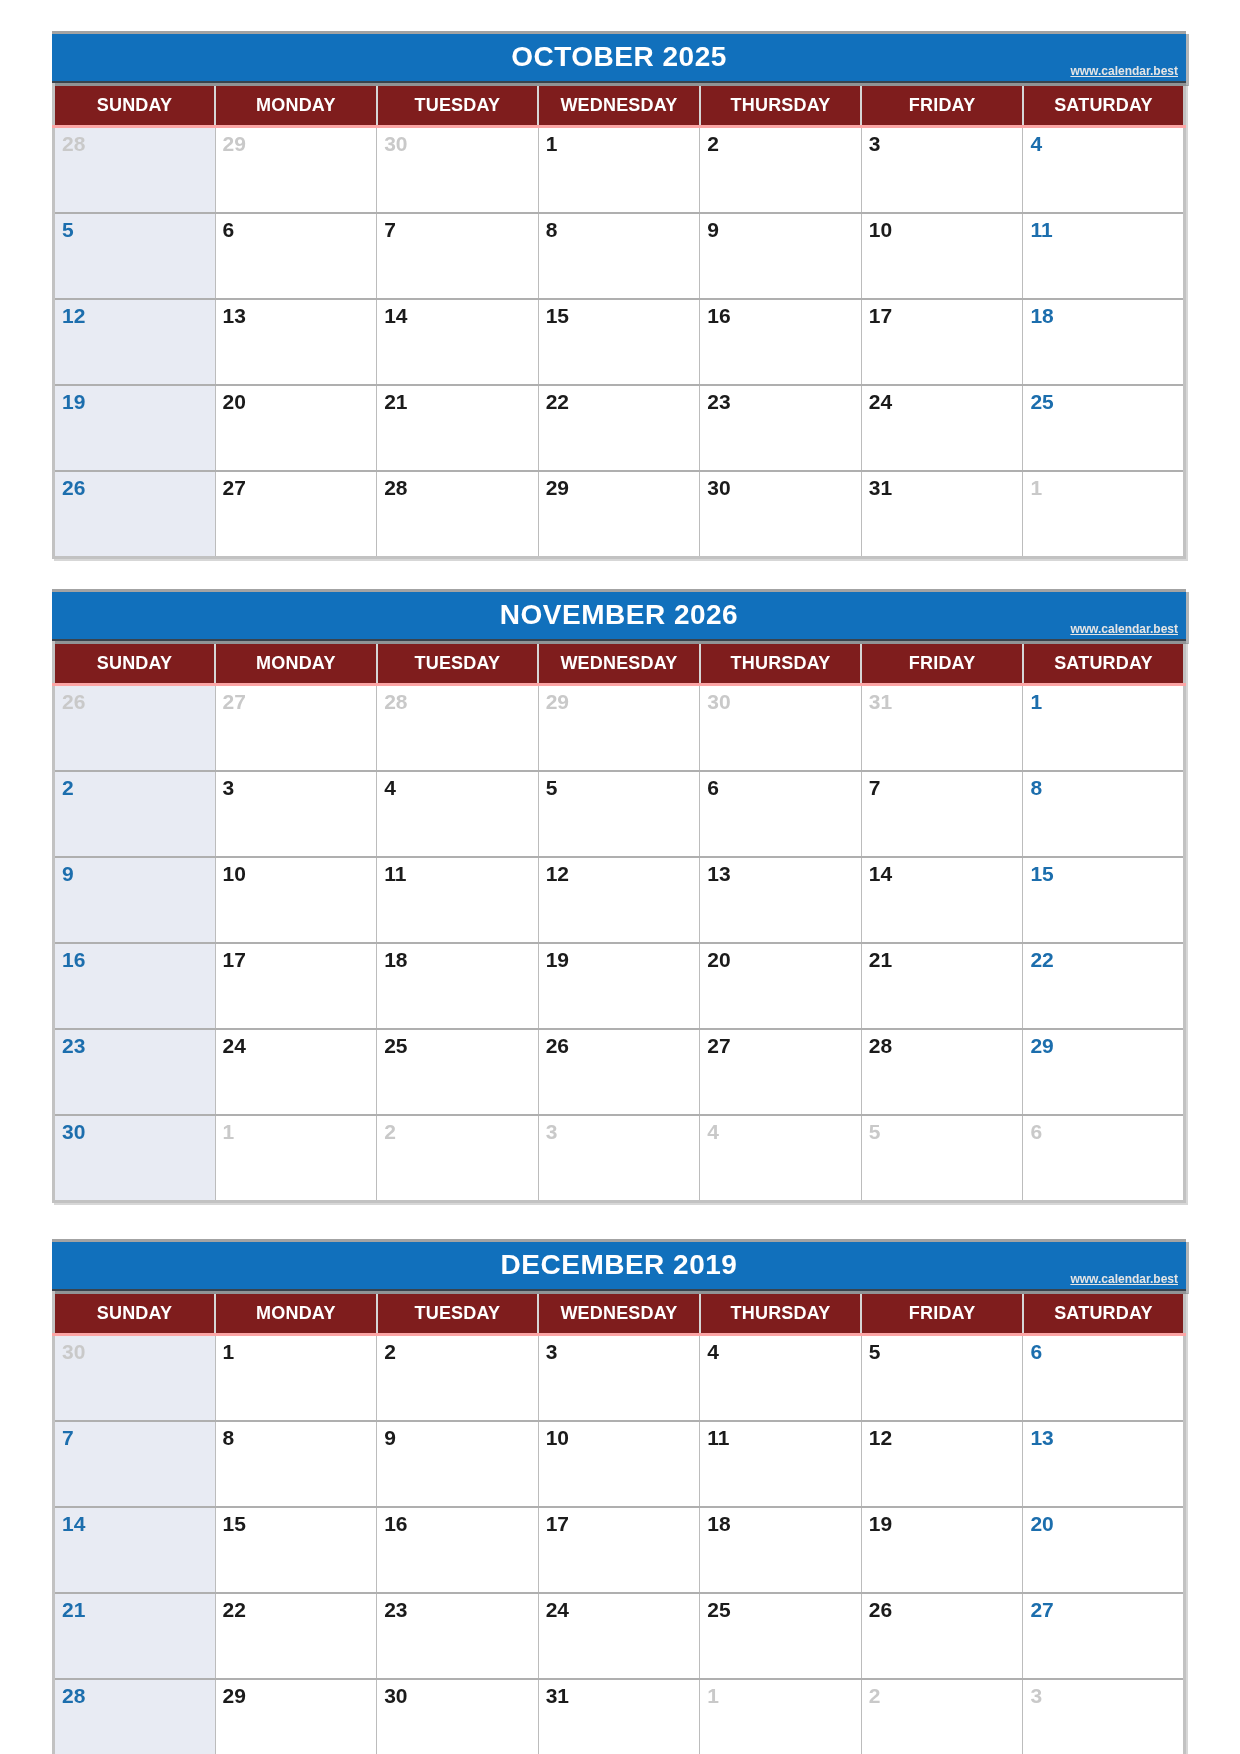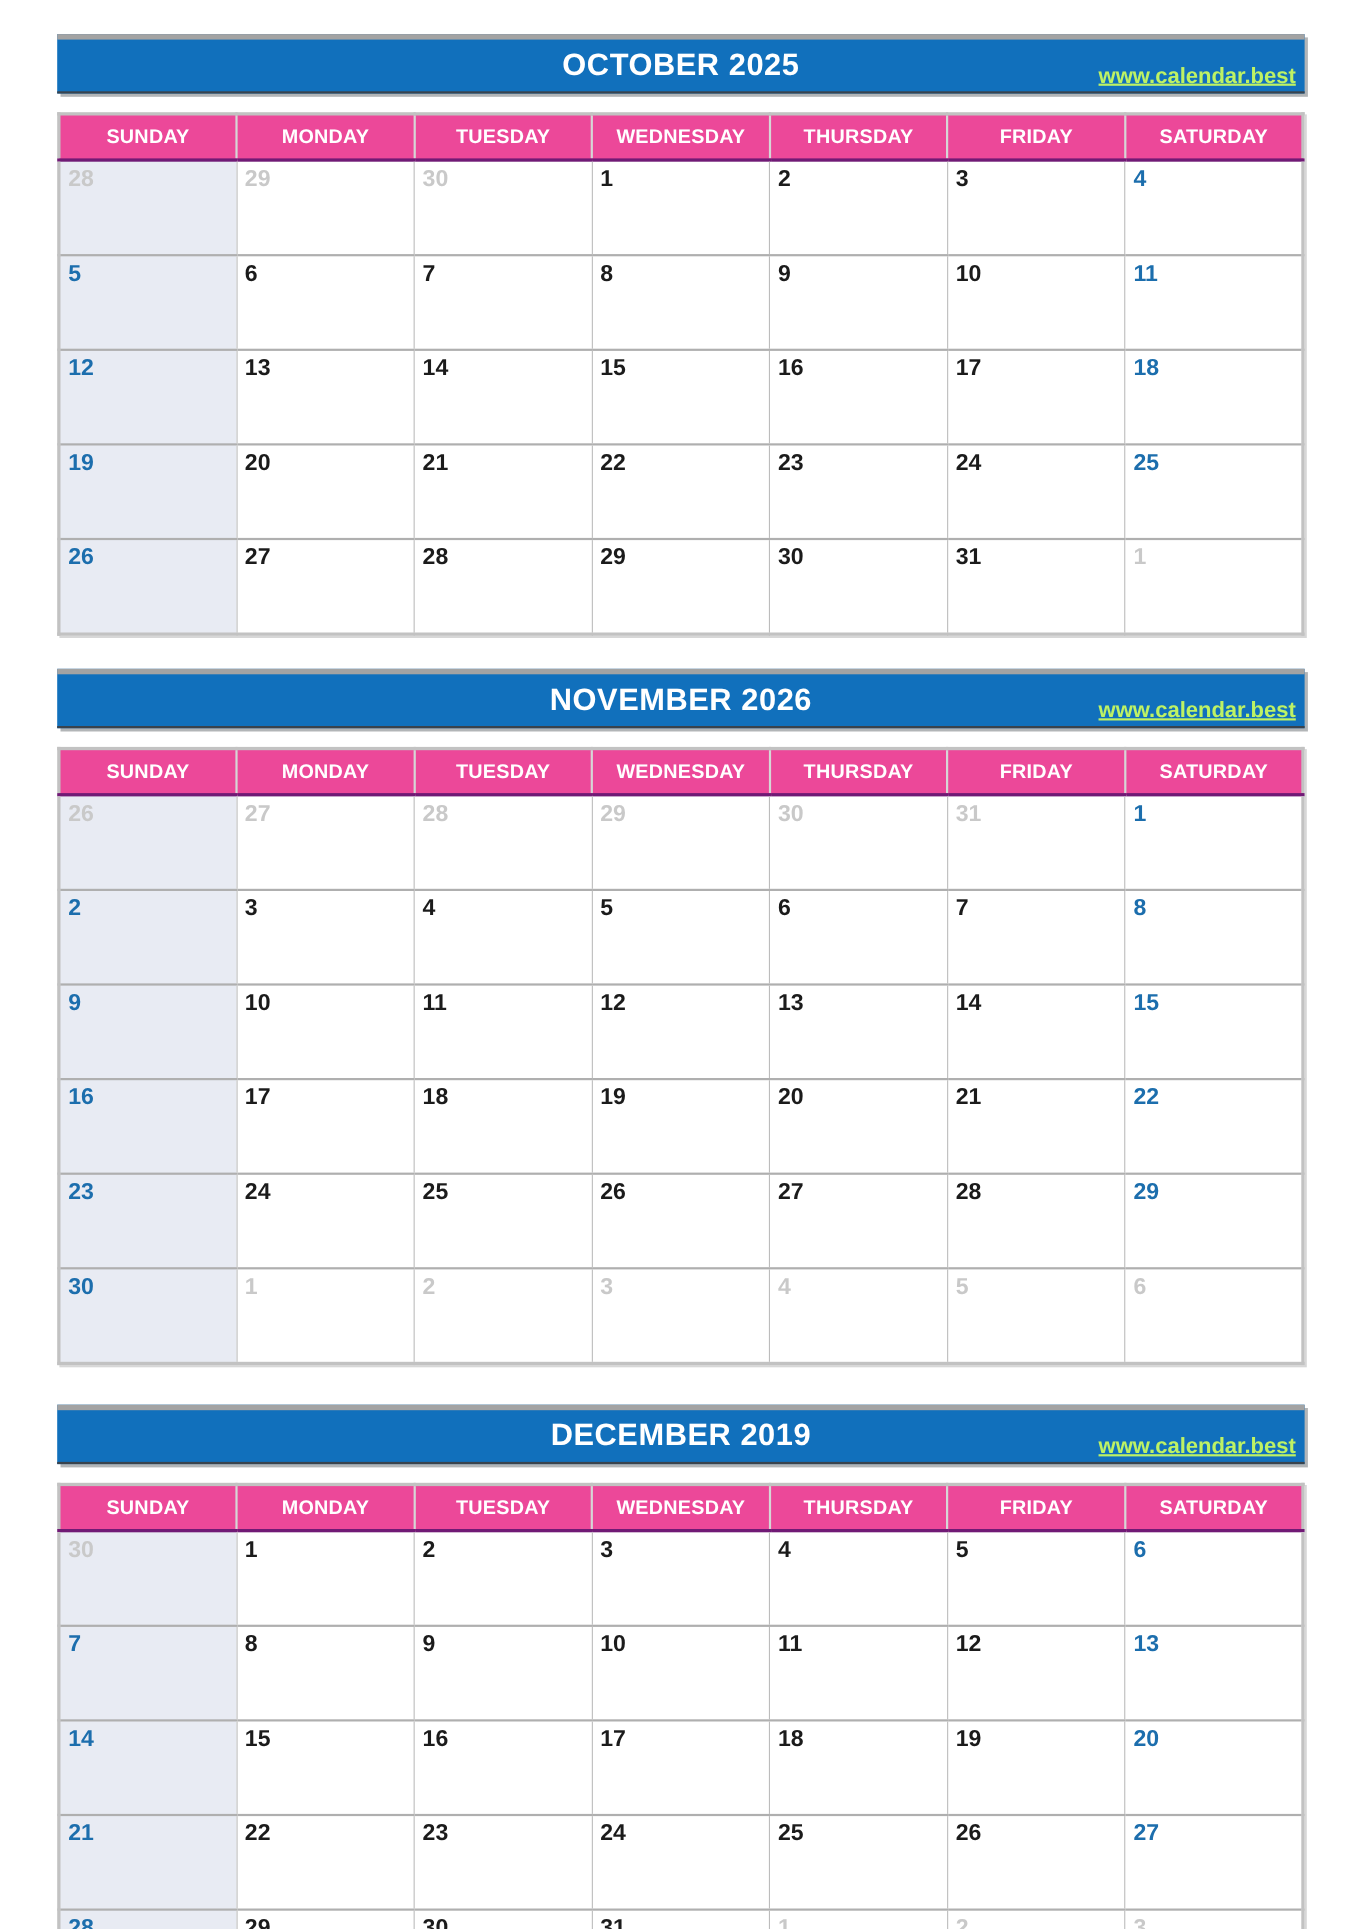--- a/index.html
+++ b/index.html
@@ -18,64 +18,63 @@
     padding: 31px 54px 0 52px;
   }
   .month-section { width: 1134px; }
   .month-section.gap-oct { margin-bottom: 30px; }
   .month-section.gap-nov { margin-bottom: 36px; }
 
   .title-bar {
     position: relative;
     height: 47px;
     background: #1170BC;
-    border-top: 5px solid #a3a3a3;
+    border-top: 3px solid #a3a3a3;
     border-bottom: 2px solid #39434d;
     box-shadow: 3px 3px 0 rgba(85, 90, 96, 0.45);
-    margin-bottom: 17px;
   }
   .title-bar .month-title {
     display: block;
     text-align: center;
     line-height: 46px;
     color: #ffffff;
     font-size: 28px;
     font-weight: 700;
     letter-spacing: 0.5px;
   }
   .title-bar .site-link {
     position: absolute;
     right: 8px;
     bottom: 3px;
-    color: #bef264;
-    font-size: 20px;
+    color: #e5e5e5;
+    font-size: 12px;
     font-weight: 700;
     text-decoration: underline;
     cursor: pointer;
     line-height: 1.1;
   }
 
   table.cal {
     width: 100%;
     table-layout: fixed;
     border-collapse: collapse;
     border: 3px solid #c2c2c2;
     box-shadow: 2px 2px 0 rgba(140,140,140,0.35);
     background: #ffffff;
   }
   table.cal th {
-    background: #ec4899;
+    background: #7f1d1d;
     color: #ffffff;
     font-size: 18px;
     font-weight: 700;
     height: 39px;
     text-align: center;
     vertical-align: middle;
     border-left: 2px solid #d6d6d6;
-    border-bottom: 3px solid #701a75;
+    border-bottom: 3px solid #fca5a5;
     letter-spacing: 0.2px;
     padding: 0;
   }
   table.cal th:first-child { border-left: none; }
   table.cal td {
     height: 81px;
     vertical-align: top;
     text-align: left;
     padding: 3px 4px 0 7px;
     font-size: 21px;

